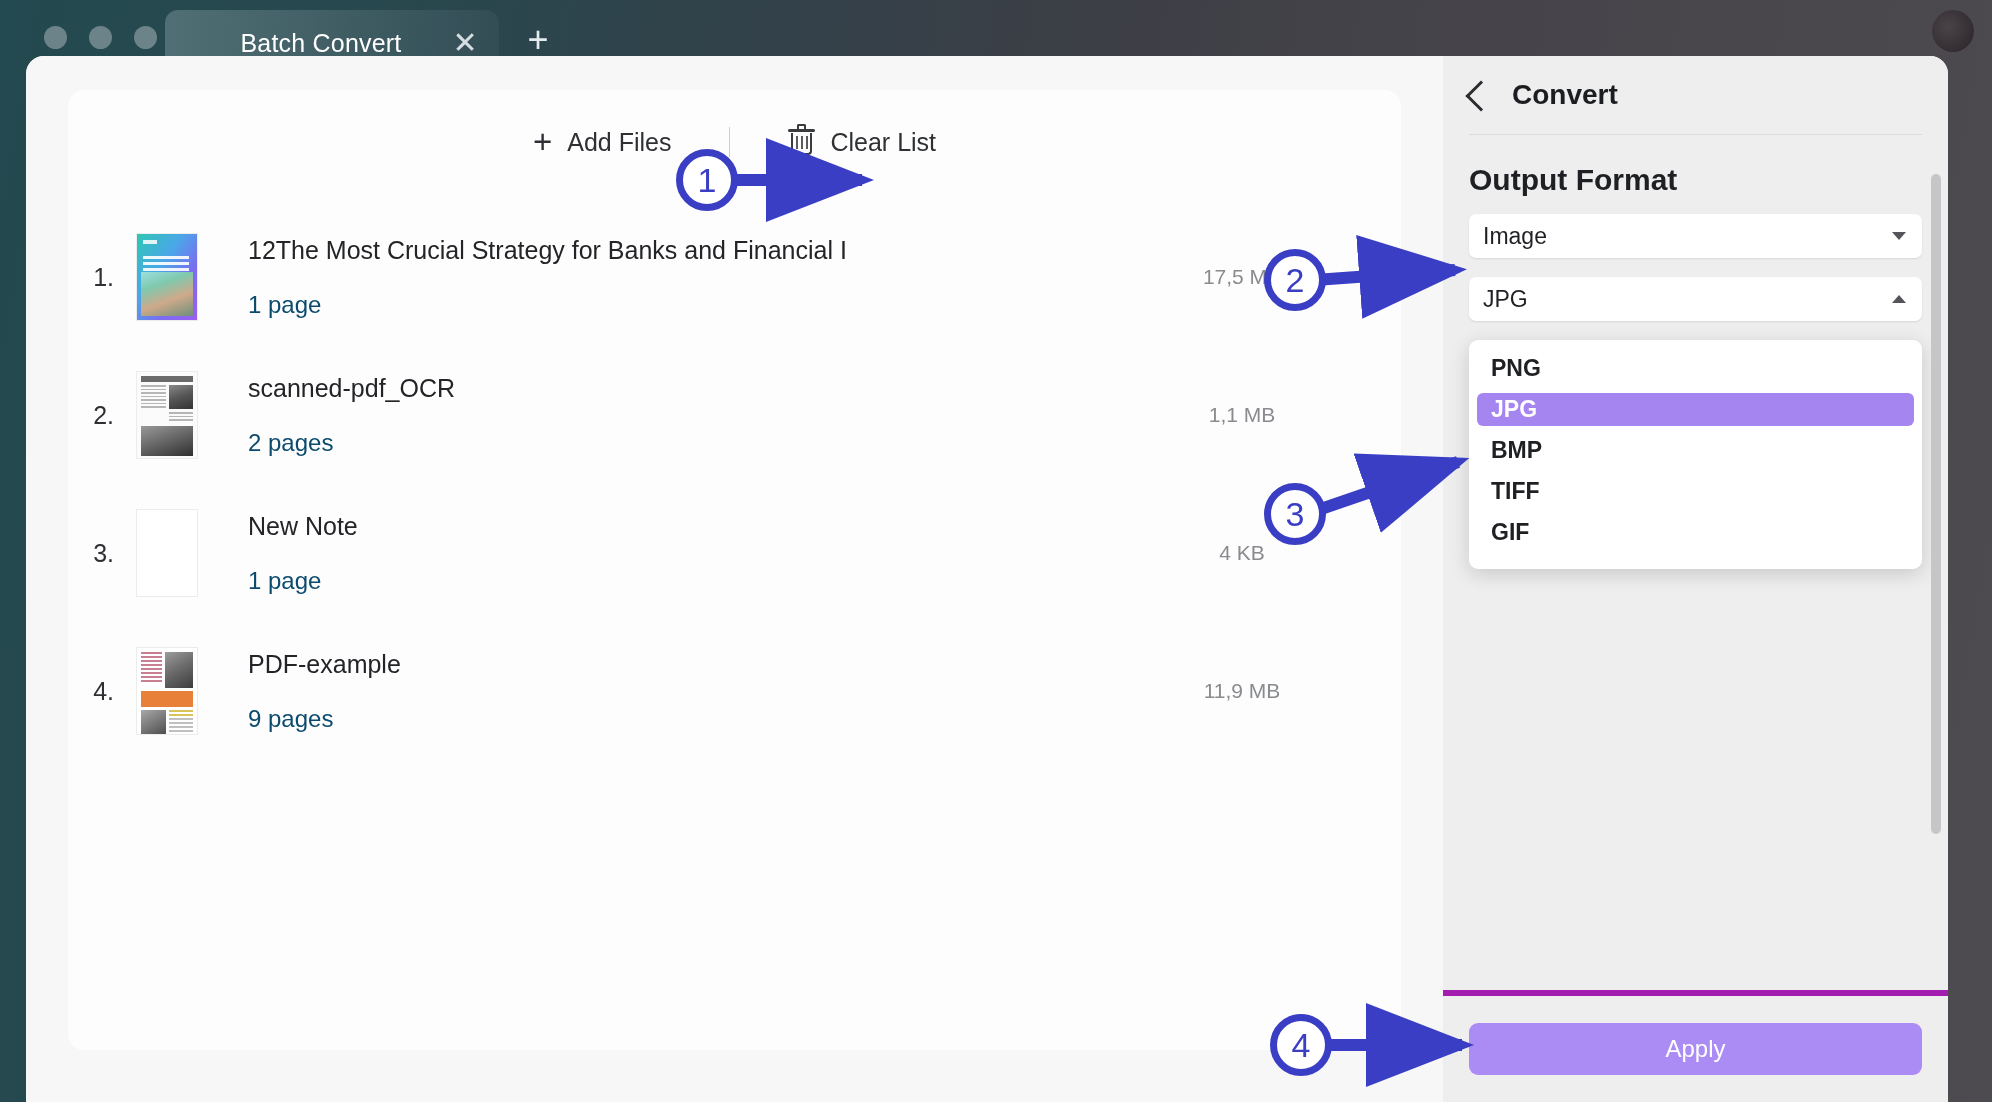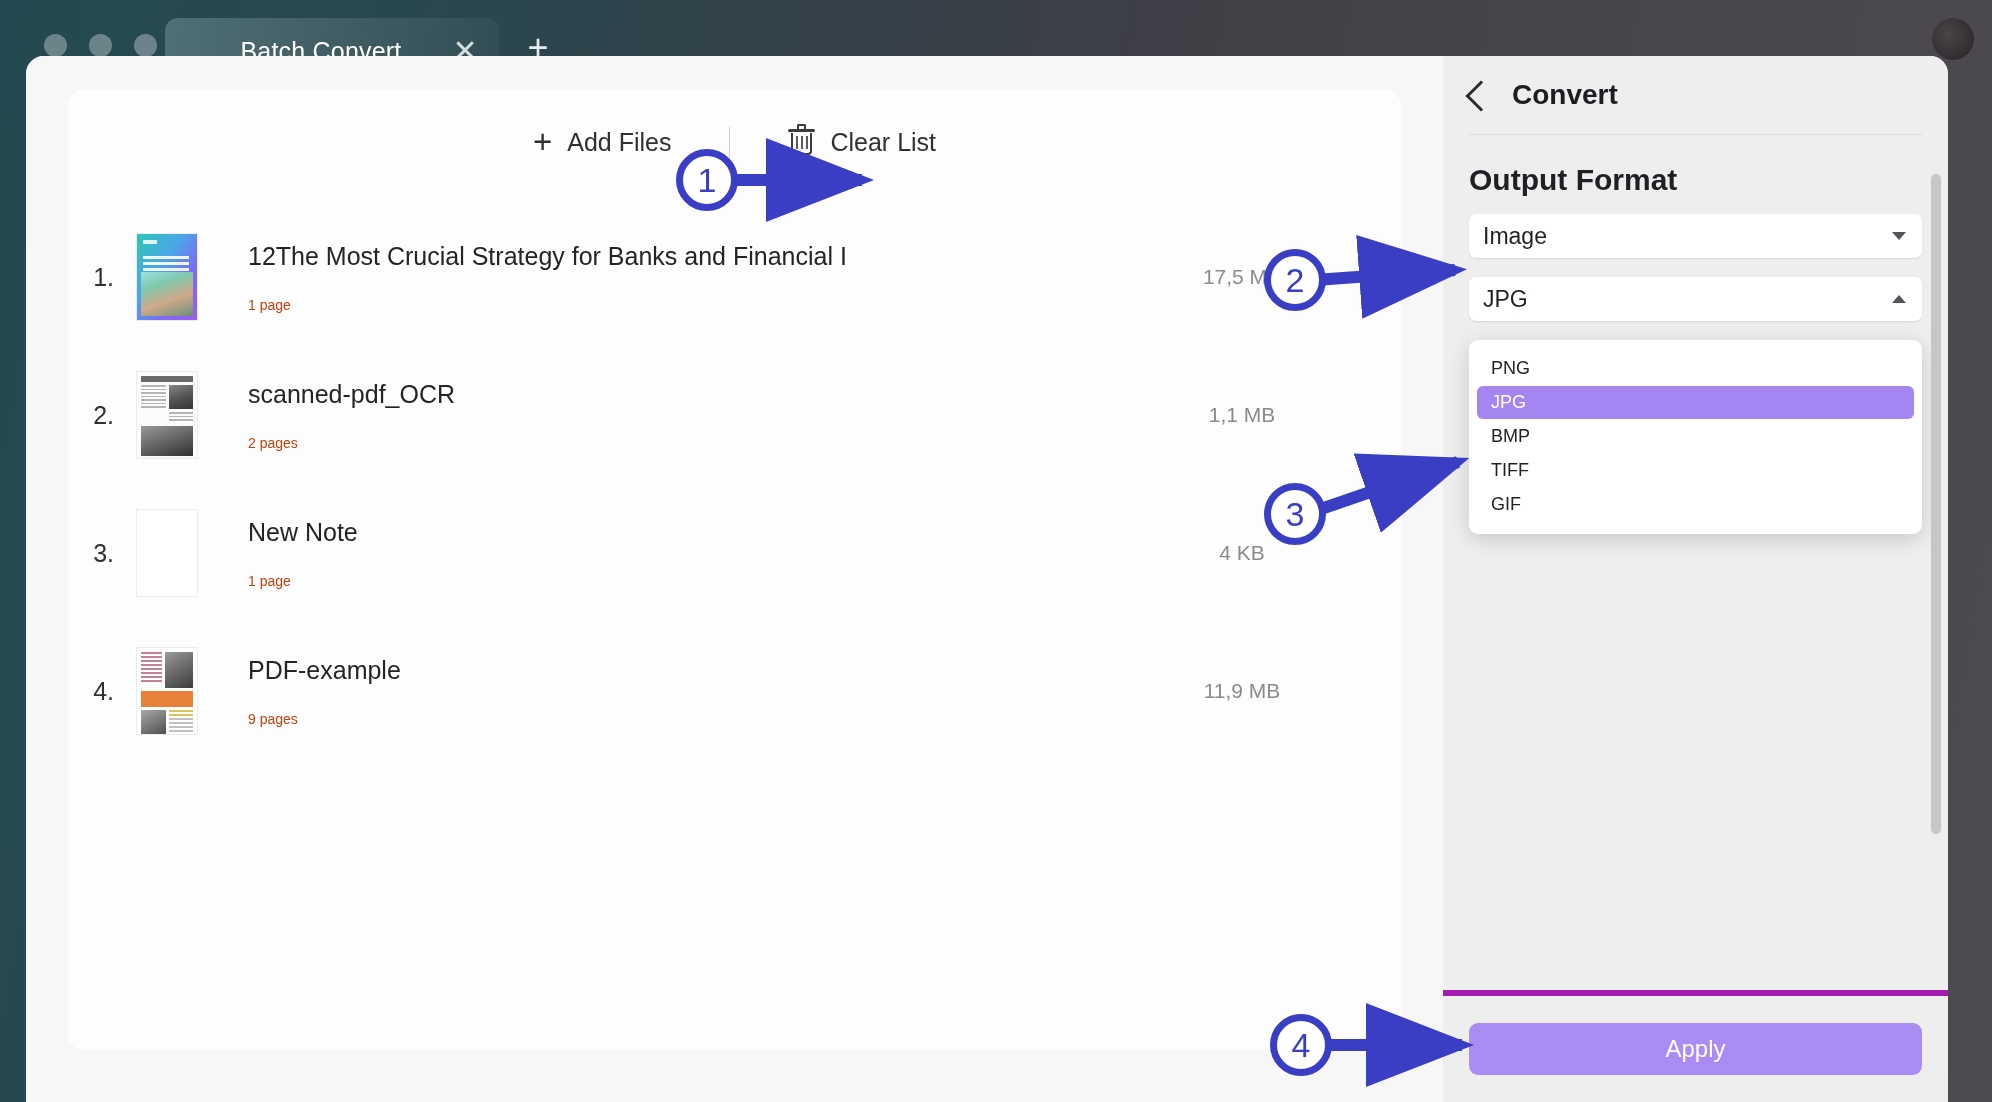--- a/index.html
+++ b/index.html
@@ -22,21 +22,21 @@
                 #33414a 36%,
                 #3e3f46 52%,
                 #46444a 68%,
                 #4b484d 85%,
                 #4e4b50 100%);
   }
 
   
   #titlebar {
     position: absolute;
-    left: 0; top: 12px;
+    left: 0; top: 4px;
     width: 1992px; height: 72px;
   }
   .traffic-lights {
     position: absolute;
     left: 44px; top: 22px;
     display: flex; gap: 22px;
   }
   .tl-dot {
     width: 23px; height: 23px;
     border-radius: 50%;
@@ -219,21 +219,21 @@
 
   .file-meta {
     flex: 1;
     padding-left: 50px;
     display: flex;
     flex-direction: column;
     justify-content: center;
     gap: 26px;
   }
   .file-name { font-size: 25px; color: #232427; }
-  .file-pages { font-size: 14px; color: #c2410c; }
+  .file-pages { font-size: 24px; color: #0c4a6e; }
   .file-size {
     width: 250px;
     text-align: center;
     font-size: 21px;
     color: #8a8b8f;
   }
 
   
   #right-pane {
     position: relative;
@@ -300,24 +300,25 @@
     background: #ffffff;
     border-radius: 9px;
     box-shadow: 0 5px 20px rgba(0,0,0,.16);
     padding: 12px 8px;
   }
   .dd-option {
     height: 33px;
     display: flex;
     align-items: center;
     padding: 0 14px;
-    font-size: 18px;
+    font-size: 23px;
     color: #1f2023;
     border-radius: 6px;
-    margin-bottom: 1px;
+    margin-bottom: 8px;
+    font-weight: bold;
   }
   .dd-option.selected {
     background: #a585f0;
     color: #ffffff;
   }
 
   #panel-footer {
     height: 112px;
     border-top: 6px solid #a21caf;
     display: flex;

